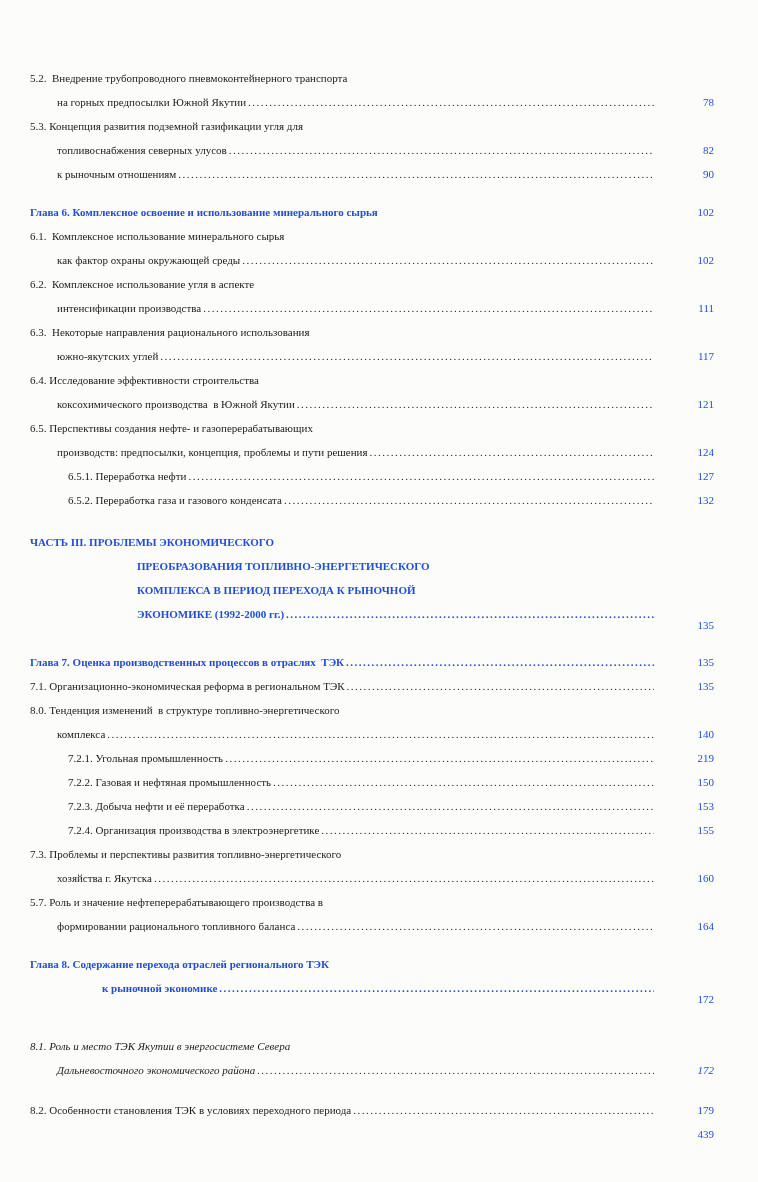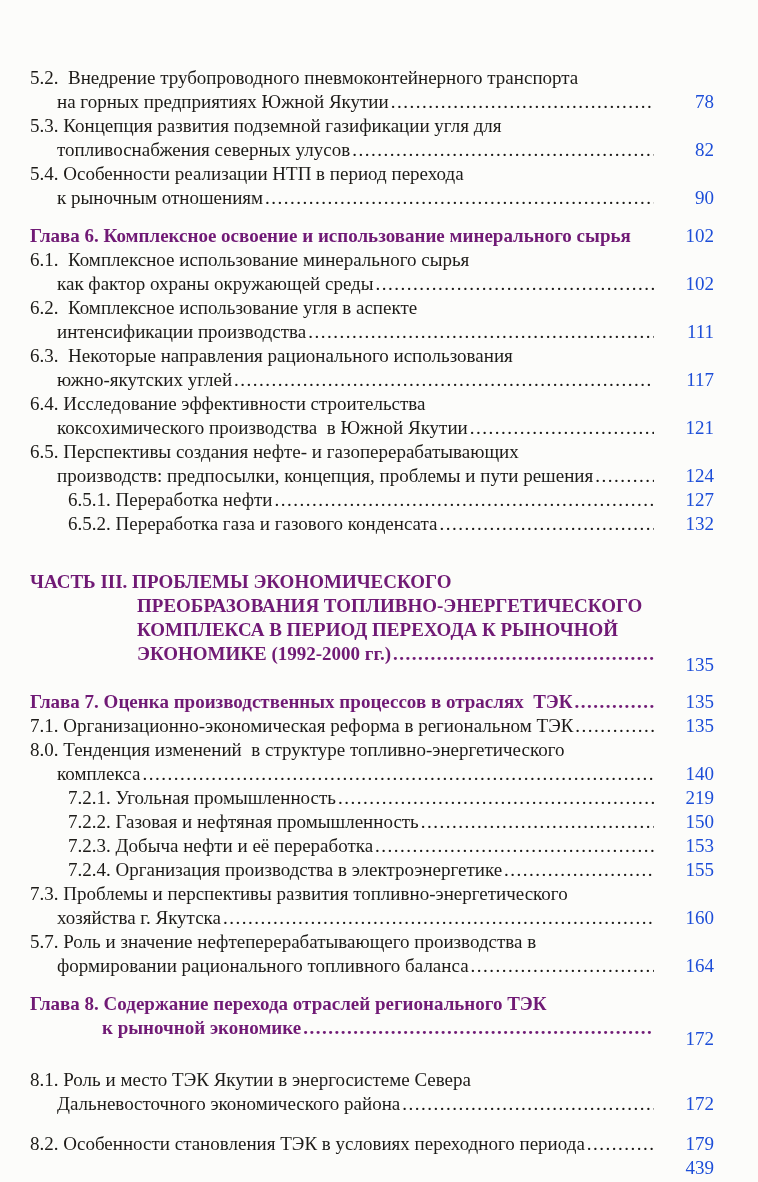--- a/index.html
+++ b/index.html
@@ -9,27 +9,27 @@
   }
   .page {
     position: relative;
     width: 758px;
     height: 1182px;
     margin: 0 auto;
     background: #fcfcfa;
     box-sizing: border-box;
     padding: 66px 44px 16px 30px;
     font-family: "Liberation Serif", "DejaVu Serif", serif;
-    font-size: 19px;
+    font-size: 11px;
     line-height: 24px;
     color: #1d1b18;
     overflow: hidden;
   }
   .entry { margin: 0; }
-  .entry.bold .t, .entry.bold .leader { font-weight: bold; color: #701a75; }
+  .entry.bold .t, .entry.bold .leader { font-weight: bold; color: #1d4ed8; }
   .line { display: block; }
   .row { display: flex; align-items: baseline; }
   .t { white-space: pre; }
   .ind-main { padding-left: 0; }
   .ind-cont { padding-left: 27px; }
   .ind-sub  { padding-left: 38px; }
   .ind-part { padding-left: 107px; }
   .ind-ch8  { padding-left: 72px; }
   .leader {
     flex: 1 1 auto;
@@ -45,49 +45,48 @@
     width: 60px;
     text-align: right;
     font-weight: normal;
     color: #1d4ed8;
     white-space: nowrap;
   }
   .below-row { height: 24px; }
   .below-row .pagenum { position: relative; top: -13px; }
   .gap-none    { margin-top: 0; }
   .gap-sm      { margin-top: 0; }
-  .gap-med     { margin-top: 4px; }
+  .gap-med     { margin-top: 10px; font-style: italic; }
   .gap-section { margin-top: 14px; }
-  .gap-part    { margin-top: 34px; }
+  .gap-part    { margin-top: 18px; }
   .gap-lg      { margin-top: 16px; }
   .folio-row { margin-top: 0; }
 </style>
 </head>
 <body>
 
 <div class="page">
   <div>
       <div class="entry gap-none">
         <div class="line"><span class="t ind-main">5.2.  Внедрение трубопроводного пневмоконтейнерного транспорта</span></div>
         <div class="row">
-          <span class="t ind-cont">на горных предприятиях Южной Якутии</span>
+          <span class="t ind-cont">на горных предпосылки Южной Якутии</span>
           <span class="leader">............................................................................................................................................................................................................................</span>
           <span class="pagenum">78</span>
         </div>
       </div>
       <div class="entry gap-none">
         <div class="line"><span class="t ind-main">5.3. Концепция развития подземной газификации угля для</span></div>
         <div class="row">
           <span class="t ind-cont">топливоснабжения северных улусов</span>
           <span class="leader">............................................................................................................................................................................................................................</span>
           <span class="pagenum">82</span>
         </div>
       </div>
       <div class="entry gap-none">
-        <div class="line"><span class="t ind-main">5.4. Особенности реализации НТП в период перехода</span></div>
         <div class="row">
           <span class="t ind-cont">к рыночным отношениям</span>
           <span class="leader">............................................................................................................................................................................................................................</span>
           <span class="pagenum">90</span>
         </div>
       </div>
       <div class="entry bold gap-section">
         <div class="row">
           <span class="t ind-main">Глава 6. Комплексное освоение и использование минерального сырья</span>
           <span class="spacer"></span>

